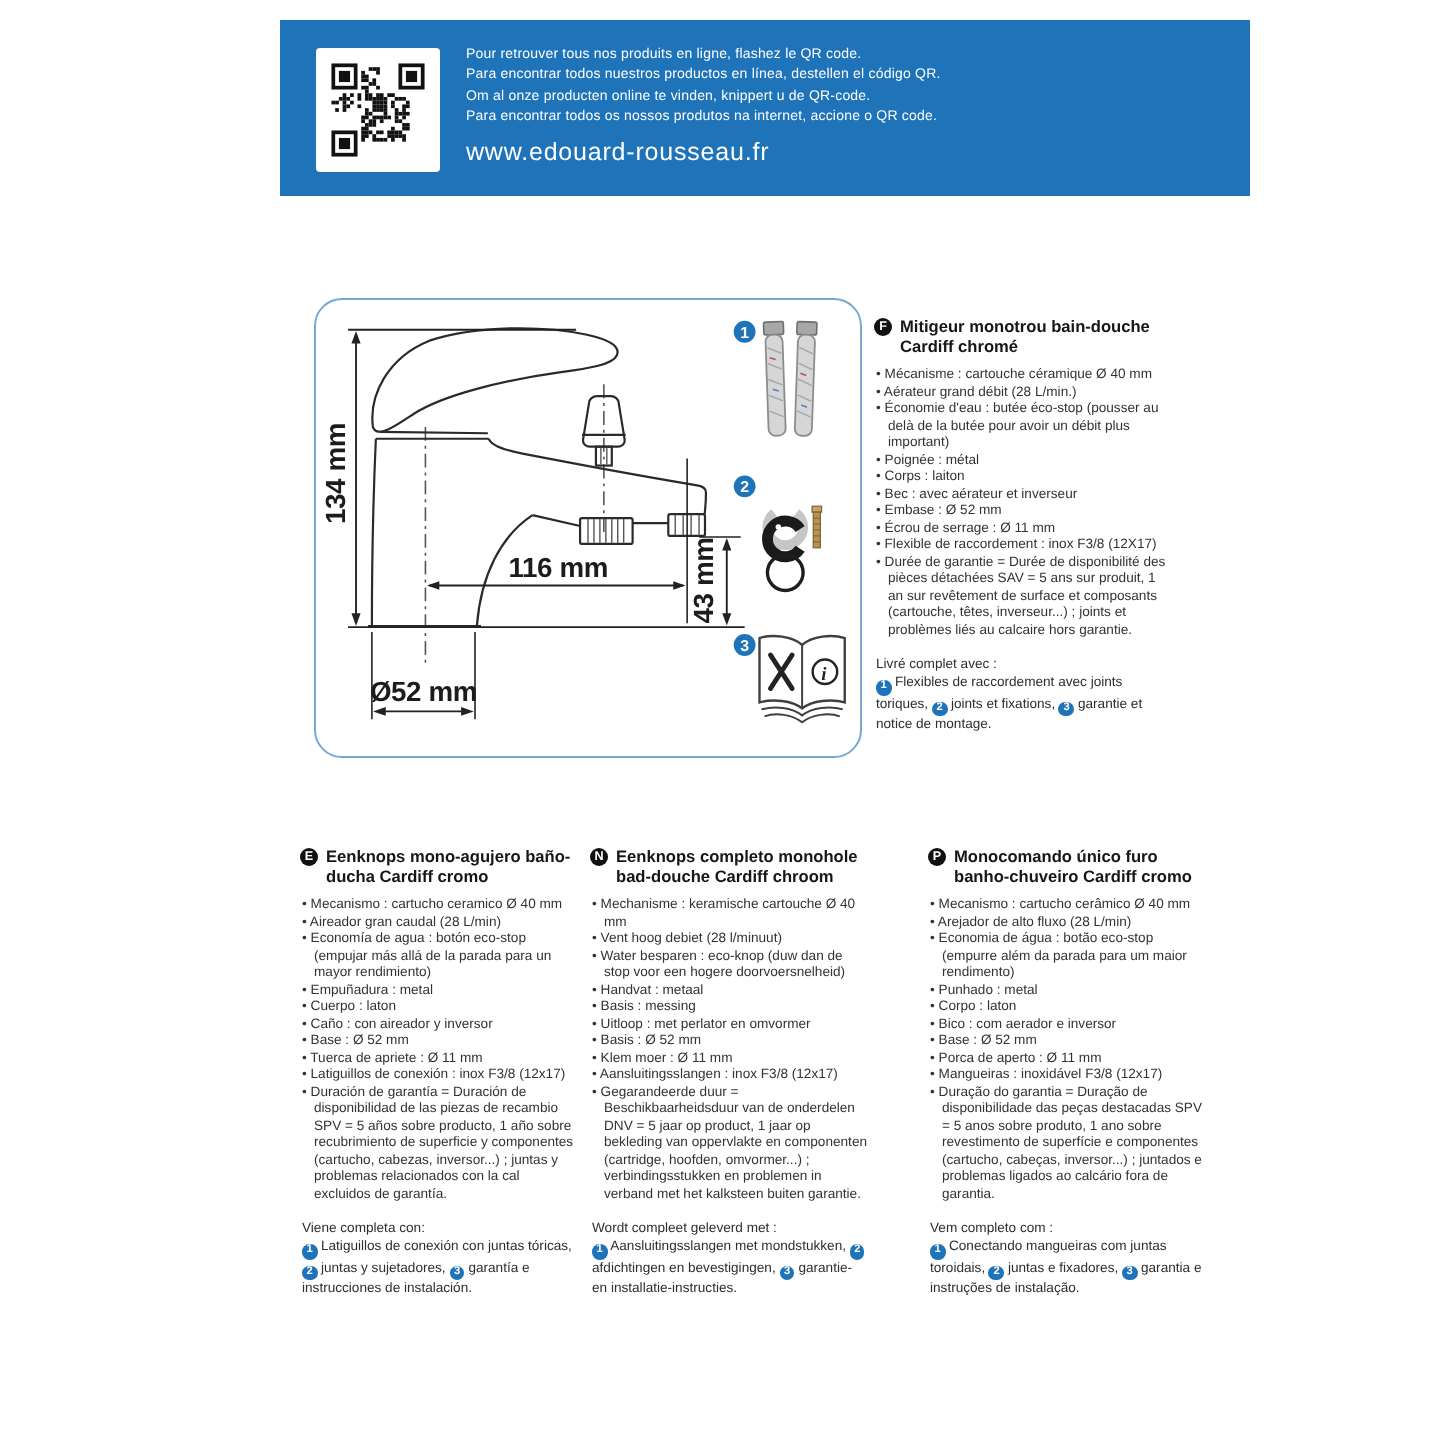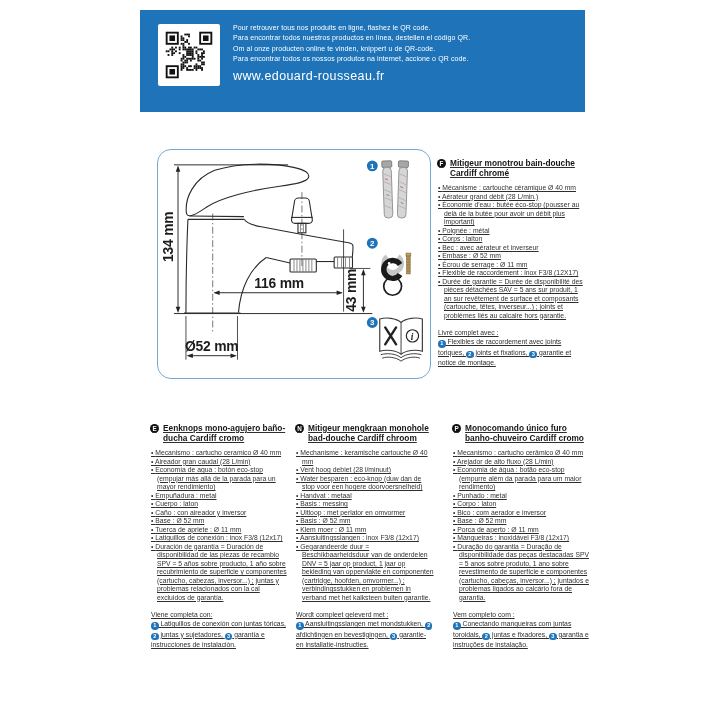--- a/index.html
+++ b/index.html
@@ -1,34 +1,34 @@
 <!DOCTYPE html>
 <html><head>
 <meta charset="utf-8">
 <style>
   html,body{margin:0;padding:0;background:#ffffff;}
   .sheet{position:relative;width:720px;height:720px;background:#fff;overflow:hidden;
          font-family:"Liberation Sans",sans-serif;color:#2e2e2e;}
   
-  .topbar{position:absolute;left:140px;top:10px;width:445px;height:102px;background:#1e73b9;}
+  .topbar{position:absolute;left:140px;top:10px;width:445px;height:88px;background:#1e73b9;padding-left:40px;}
   .qr{position:absolute;left:18px;top:14px;width:62px;height:62px;background:#fff;border-radius:2px;padding:4px;box-sizing:border-box;}
   .qr svg{display:block;width:100%;height:100%;}
   .topbar-text{position:absolute;left:93px;top:13px;width:345px;color:#fff;}
   .topbar-text p{margin:0;font-size:7px;line-height:10.4px;letter-spacing:.1px;}
   .site{margin-top:4px;font-size:12.5px;font-weight:500;letter-spacing:.4px;}
   
   .diagram-box{position:absolute;left:157px;top:149px;width:274px;height:230px;
                border:1.6px solid #74a9d6;border-radius:14px;box-sizing:border-box;background:#fff;}
   .diagram-box svg{display:block;width:100%;height:100%;}
   
-  .col{position:absolute;text-decoration:underline;}
+  .col{position:absolute;}
   .col-fr{left:437px;top:158px;width:148px;}
   .col-es{left:150px;top:423px;width:139px;}
   .col-nl{left:295px;top:423px;width:139px;}
-  .col-pt{left:452px;top:423px;width:139px;}
+  .col-pt{left:464px;top:423px;width:139px;}
   .col-title{display:flex;gap:4px;margin:0;font-size:8.3px;font-weight:bold;line-height:10px;color:#161616;}
   .lang-badge{flex:none;width:9px;height:9px;margin-top:.5px;border-radius:50%;background:#111111;
               color:#fff;font-size:6.3px;font-weight:bold;line-height:9px;text-align:center;}
   .specs{margin:6px 0 0 1px;padding:0;list-style:none;font-size:6.8px;line-height:8.5px;color:#333;}
   .specs li{padding-left:6px;text-indent:-6px;}
   .specs li::before{content:"• ";}
   .intro{margin:8px 0 0 1px;font-size:6.8px;line-height:9px;}
   .included{margin:0 0 0 1px;font-size:6.8px;line-height:9.4px;}
   .nbadge{display:inline-block;width:7.6px;height:7.6px;border-radius:50%;background:#1e73b9;
           color:#fff;font-size:5.6px;font-weight:bold;line-height:7.6px;text-align:center;vertical-align:-1px;}
@@ -331,21 +331,21 @@
         <li>Latiguillos de conexión : inox F3/8 (12x17)</li>
         <li>Duración de garantía = Duración de disponibilidad de las piezas de recambio SPV = 5 años sobre producto, 1 año sobre recubrimiento de superficie y componentes (cartucho, cabezas, inversor...) ; juntas y problemas relacionados con la cal excluidos de garantía.</li>
       </ul>
     <p class="intro">Viene completa con:</p>
     <p class="included"><span class="nbadge">1</span><span> Latiguillos de conexión con juntas tóricas, </span><span class="nbadge">2</span><span> juntas y sujetadores, </span><span class="nbadge">3</span><span> garantía e instrucciones de instalación. </span></p>
   </section>
 
   <section class="col col-nl">
     <h2 class="col-title">
       <span class="lang-badge">N</span>
-      <span>Mitigeur mengkraan monohole bad-douche Cardiff chroom</span>
+      <span>Eenknops completo monohole bad-douche Cardiff chroom</span>
     </h2>
     <ul class="specs">
         <li>Mechanisme : keramische cartouche Ø 40 mm</li>
         <li>Vent hoog debiet (28 l/minuut)</li>
         <li>Water besparen : eco-knop (duw dan de stop voor een hogere doorvoersnelheid)</li>
         <li>Handvat : metaal</li>
         <li>Basis : messing</li>
         <li>Uitloop : met perlator en omvormer</li>
         <li>Basis : Ø 52 mm</li>
         <li>Klem moer : Ø 11 mm</li>

